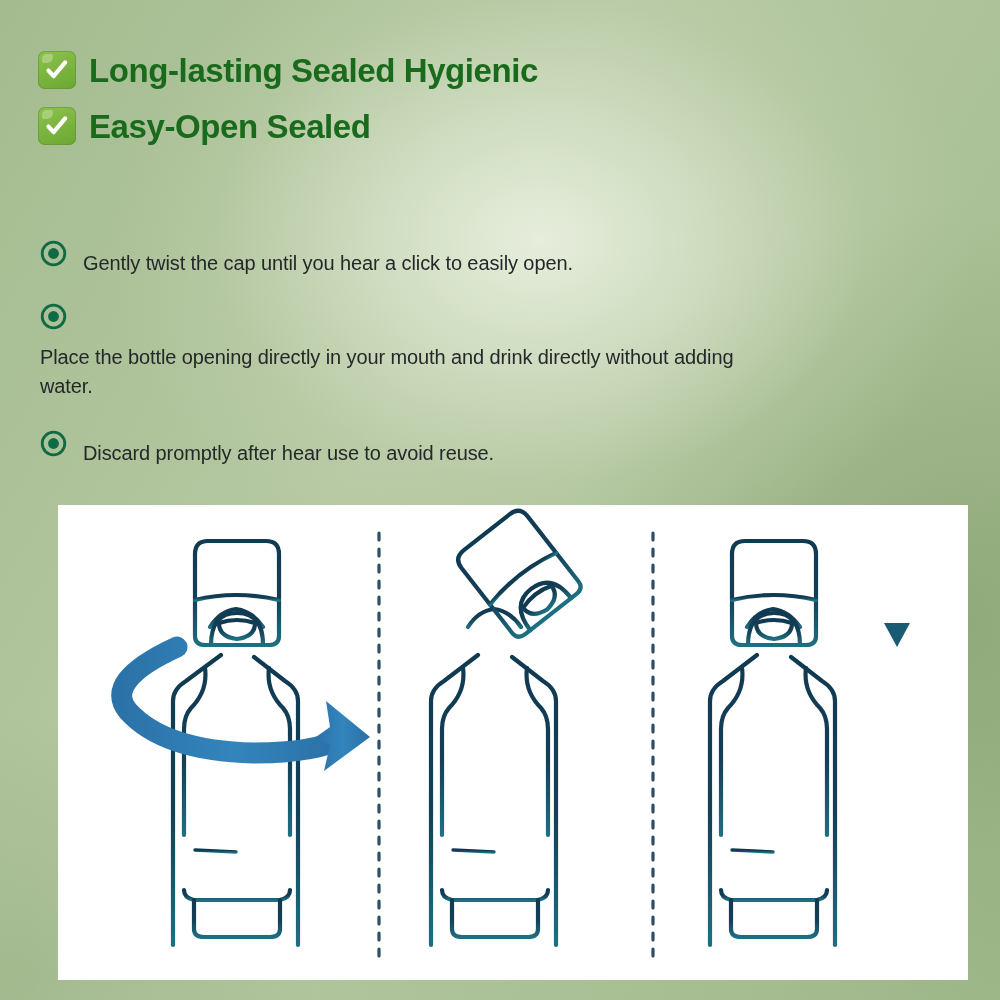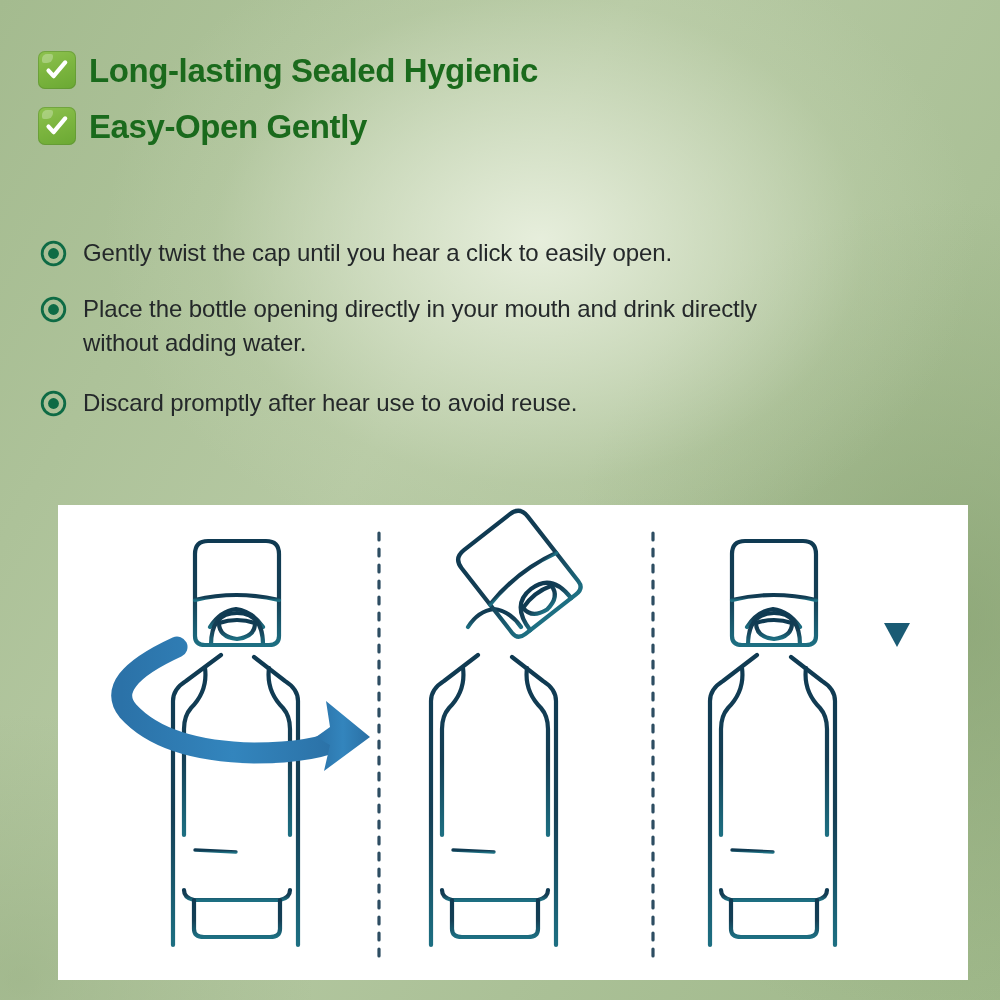--- a/index.html
+++ b/index.html
@@ -87,24 +87,25 @@
   }
   .instr-bullet {
     width: 27px;
     height: 27px;
     min-width: 27px;
     margin-right: 16px;
     margin-top: 4px;
   }
   .instr-bullet svg { display: block; }
   .instr-text {
-    font-size: 24px;
+    font-size: 20px;
     color: #24282a;
     line-height: 1.42;
     letter-spacing: -0.1px;
+    margin-top: 13px;
   }
 
   
   .panel {
     position: absolute;
     left: 58px;
     top: 505px;
     width: 910px;
     height: 475px;
     background: #ffffff;
@@ -131,38 +132,38 @@
       <span class="feature-label">Long-lasting Sealed Hygienic</span>
     </div>
 
 
     <div class="feature-row">
       <span class="check-box">
         <svg width="26" height="26" viewBox="0 0 26 26" aria-hidden="true">
           <path d="M4.5 13.6 L9.6 19.2 L21.2 5.4" fill="none" stroke="#ffffff" stroke-width="4.2" stroke-linecap="round" stroke-linejoin="round"></path>
         </svg>
       </span>
-      <span class="feature-label">Easy-Open Gently</span>
+      <span class="feature-label">Easy-Open Sealed</span>
     </div>
 
   </div>
 
   <div class="instructions">
 
     <div class="instr-row">
       <span class="instr-bullet">
         <svg width="27" height="27" viewBox="0 0 27 27" aria-hidden="true">
           <circle cx="13.5" cy="13.5" r="11.3" fill="none" stroke="#0e6b45" stroke-width="2.8"></circle>
           <circle cx="13.5" cy="13.5" r="5.4" fill="#0e6b45"></circle>
         </svg>
       </span>
       <span class="instr-text">Gently twist the cap until you hear a click to easily open.</span>
     </div>
 
-    <div class="instr-row" style="margin-bottom:26px;">
+    <div class="instr-row" style="margin-bottom:26px;flex-direction:column;">
       <span class="instr-bullet">
         <svg width="27" height="27" viewBox="0 0 27 27" aria-hidden="true">
           <circle cx="13.5" cy="13.5" r="11.3" fill="none" stroke="#0e6b45" stroke-width="2.8"></circle>
           <circle cx="13.5" cy="13.5" r="5.4" fill="#0e6b45"></circle>
         </svg>
       </span>
       <span class="instr-text" style="display:block; max-width:725px;">Place the bottle opening directly in your mouth and drink directly without adding water.</span>
     </div>
 
     <div class="instr-row">

